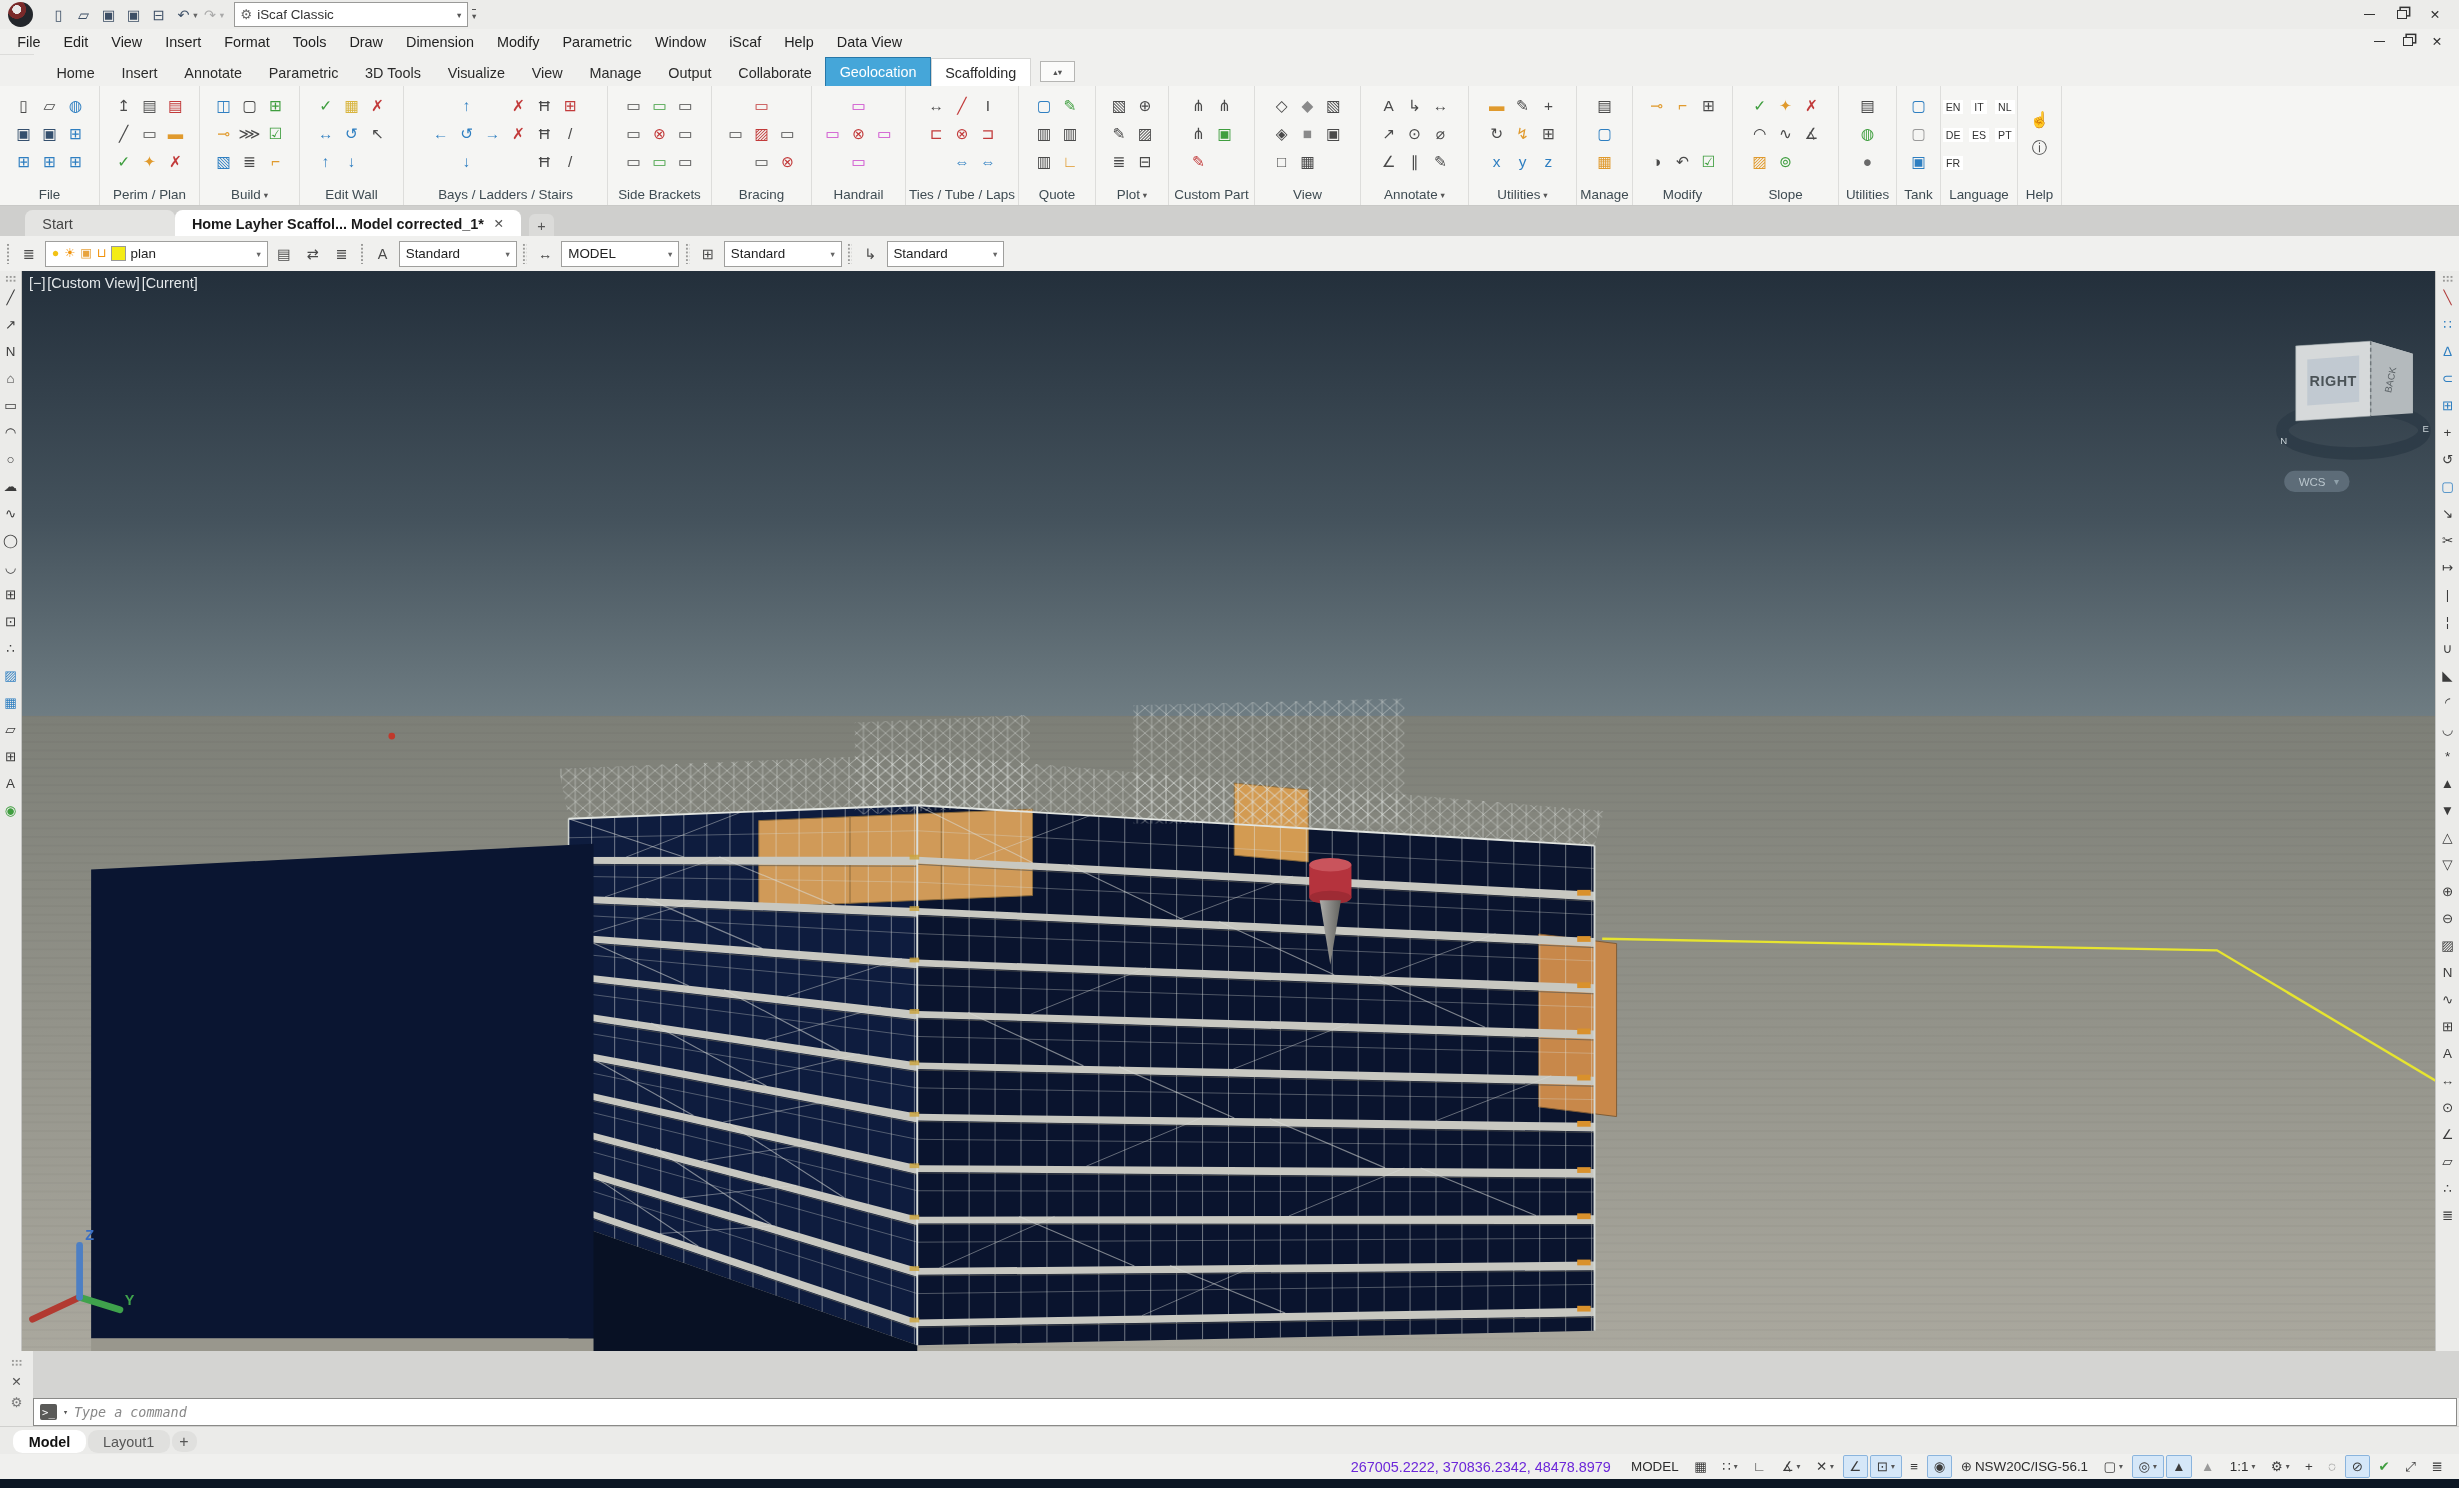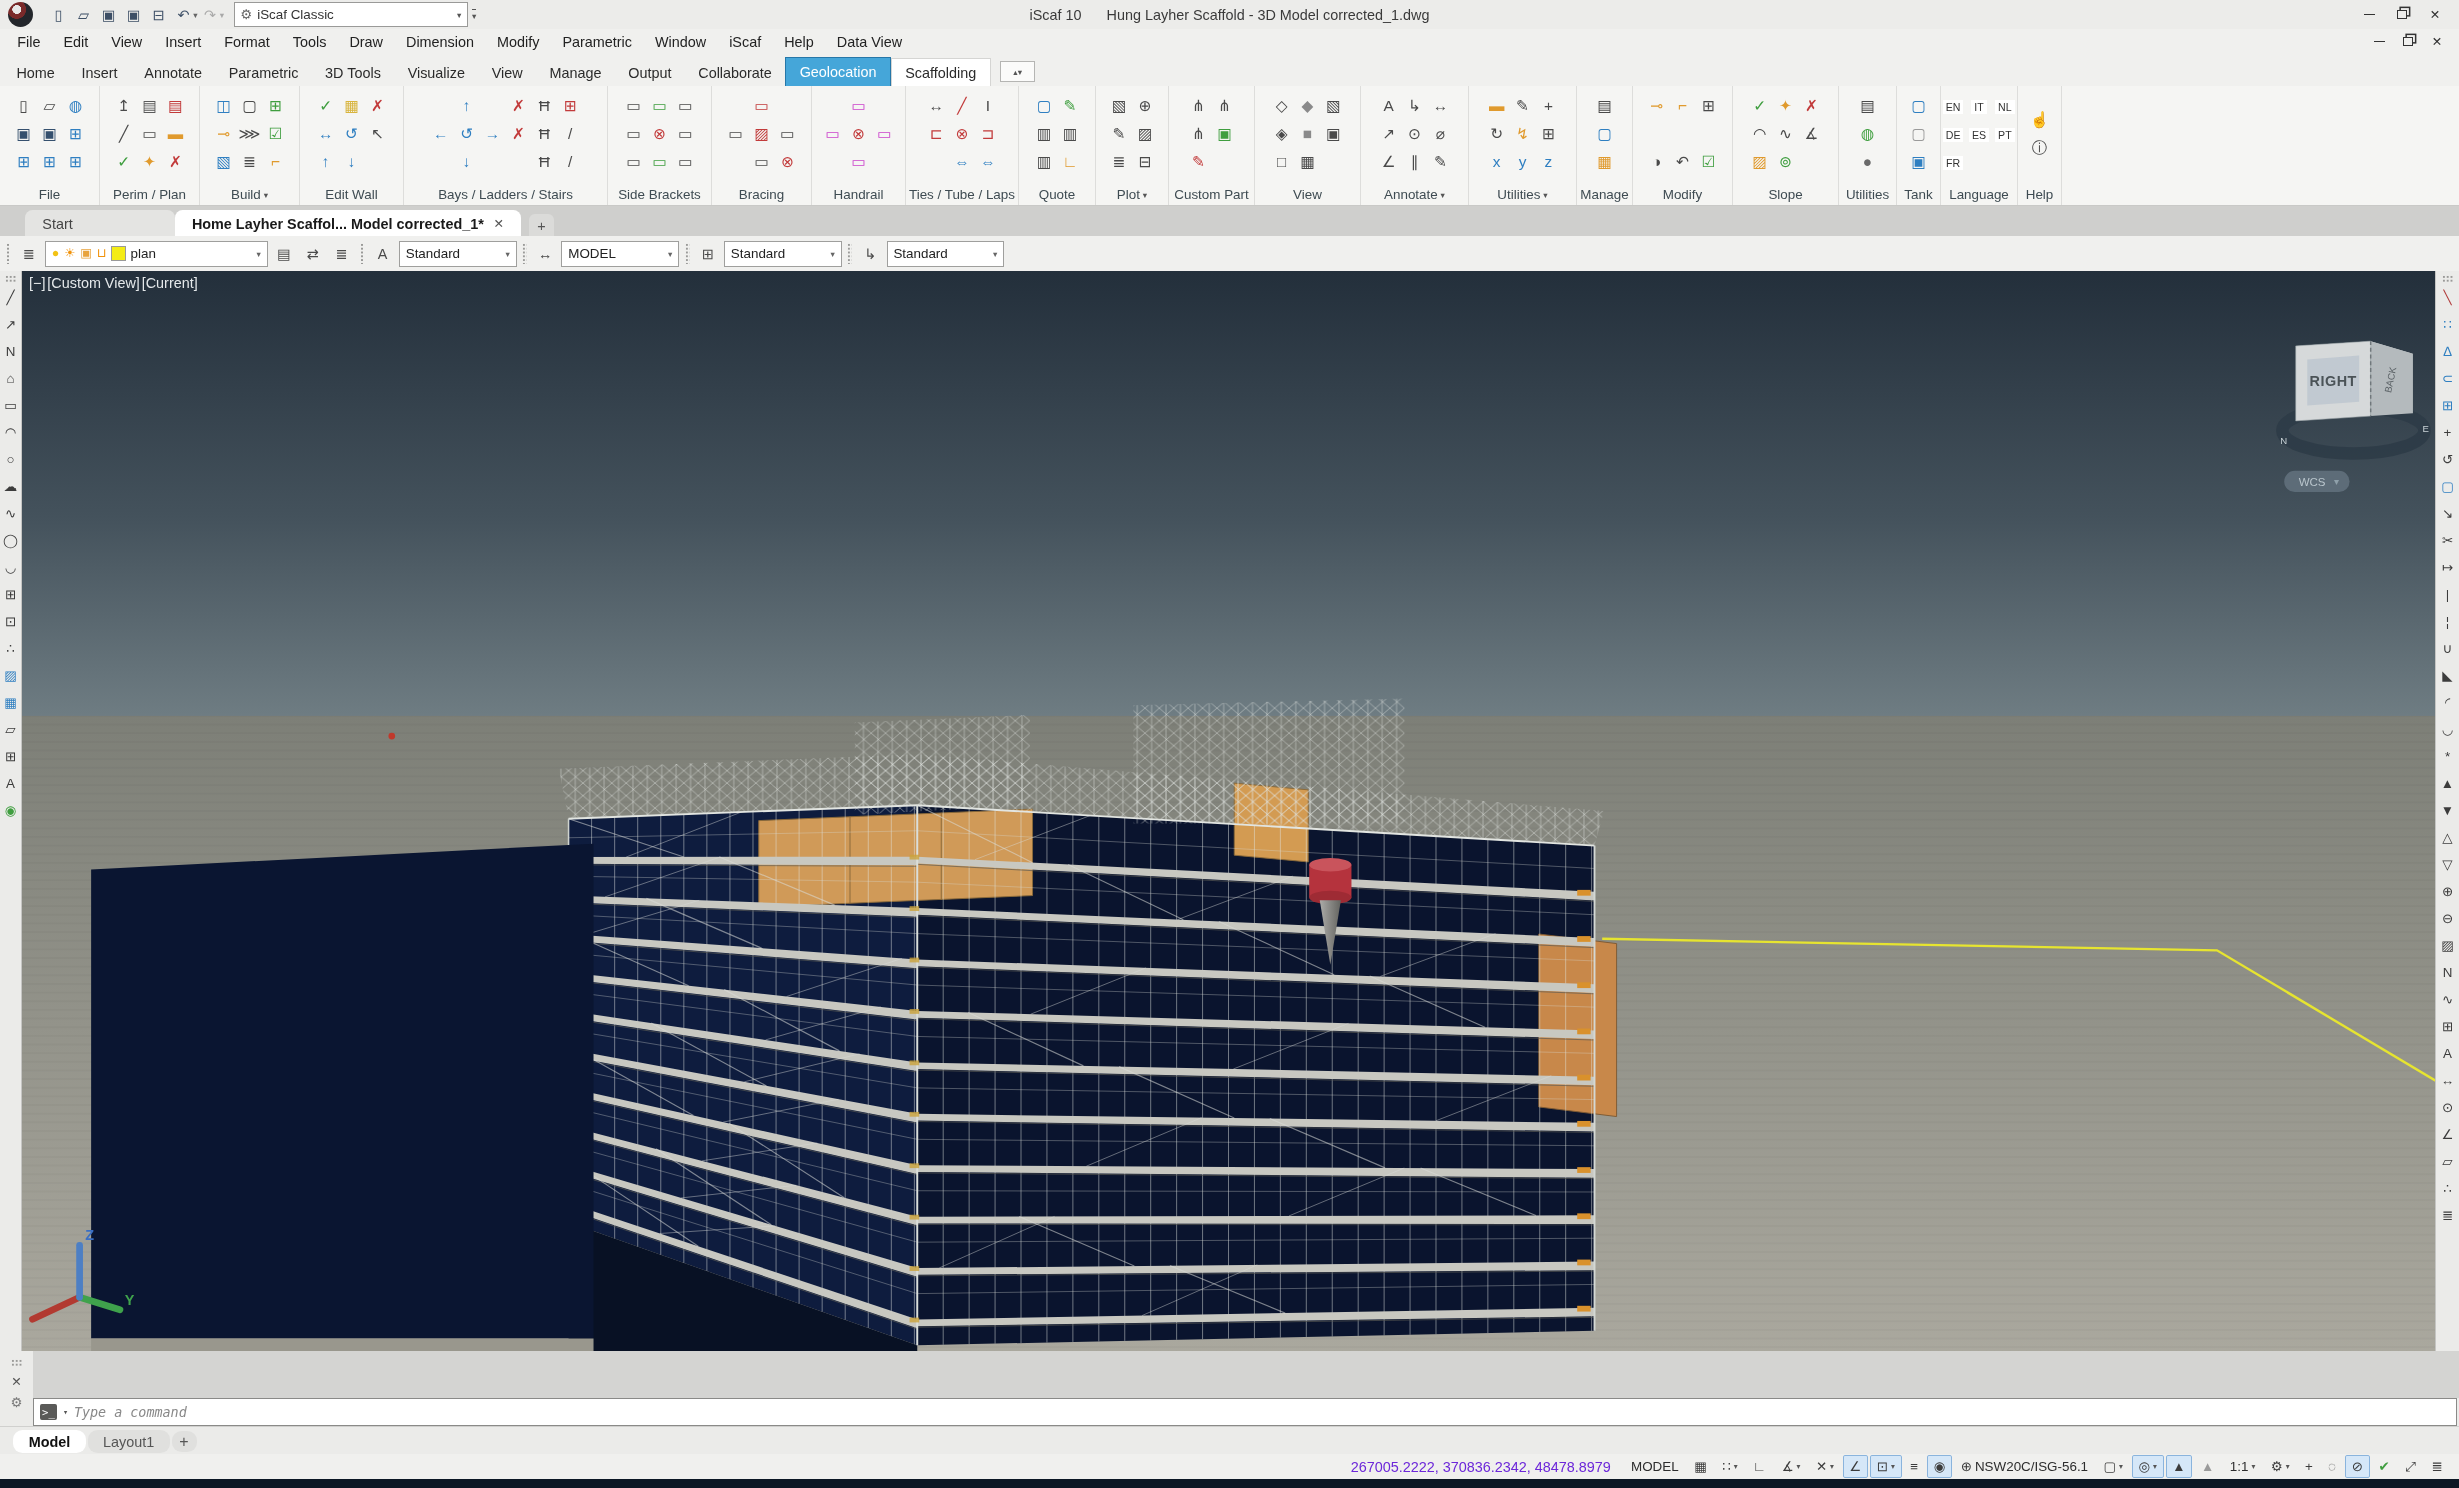--- a/index.html
+++ b/index.html
@@ -24,21 +24,21 @@
   .winctl{display:flex;align-items:center;gap:3.8px;margin-left:auto;padding-right:9.6px;}
   .winbtn{width:29px;height:21px;display:flex;align-items:center;justify-content:center;color:#333;font-size:12.5px;}
   .minig{width:10.6px;height:1.9px;background:#333;}
   .restg{width:8.6px;height:6.7px;border:1.4px solid #333;box-shadow:2.9px -2.9px 0 -1px #ececea,2.9px -2.9px 0 0.5px #333;}
   .restg2{box-shadow:2.9px -2.9px 0 -1px #f0f0ee,2.9px -2.9px 0 0.5px #333;}
   
   #menubar{top:29px;height:25px;background:#f0f0ee;display:flex;align-items:center;padding-left:5.8px;border-bottom:1px solid #dcdcda;}
   .mitem{padding:0 11.5px;font-size:14.4px;color:#222;height:100%;display:flex;align-items:center;}
   #menubar .winctl .winbtn{width:25px;height:17.3px;}
   
-  #ribbontabs{top:54px;height:33px;background:#f0f0ee;display:flex;align-items:flex-end;padding-left:3px;}
+  #ribbontabs{top:54px;height:33px;background:#f0f0ee;display:flex;align-items:flex-end;padding-left:9px;margin-left:34px;}
   .rtab{padding:5.8px 13.4px;font-size:14.4px;color:#2b2b2b;}
   .rtab.active{background:#fff;border:1px solid #d5d5d3;border-bottom:none;}
   .rtab.geo{background:#45a6d9;border:1px solid #2677a8;color:#fff;}
   .rtab-collapse{margin-left:9.6px;margin-bottom:4.8px;width:33px;height:19px;border:1px solid #b5b5b3;background:#fbfbfa;
                  display:flex;align-items:center;justify-content:center;font-size:8.6px;color:#555;}
   
   #ribbonpanels{top:86px;height:119px;background:#f5f5f3;display:flex;border-bottom:1px solid #c9c9c7;}
   .pan{display:flex;flex-direction:column;border-right:1px solid #dddddb;box-sizing:border-box;flex:none;}
   .pics{flex:1;display:grid;grid-template-columns:repeat(var(--c),23px);grid-auto-rows:28px;
         justify-content:center;align-content:center;column-gap:2.9px;}
@@ -120,23 +120,20 @@
     <span class="qbtn">↶</span>
       <span class="qchev">▾</span>
     <span class="qbtn dis">↷</span>
       <span class="qchev dis">▾</span>
     <div id="wscombo">
       <span class="gear">⚙</span>
       <span>iScaf Classic</span>
       <span class="chev">▾</span>
     </div>
     <span id="qatmenu">▾</span>
-    <div id="titletext">
-      <span>iScaf 10</span><span class="gap"></span><span>Hung Layher Scaffold - 3D Model corrected_1.dwg</span>
-    </div>
     <div class="winctl">
       <span class="winbtn">
           <span class="minig"></span>
         </span>
       <span class="winbtn">
           <span class="restg"></span>
         </span>
       <span class="winbtn">✕</span>
     </div>
   </div>

